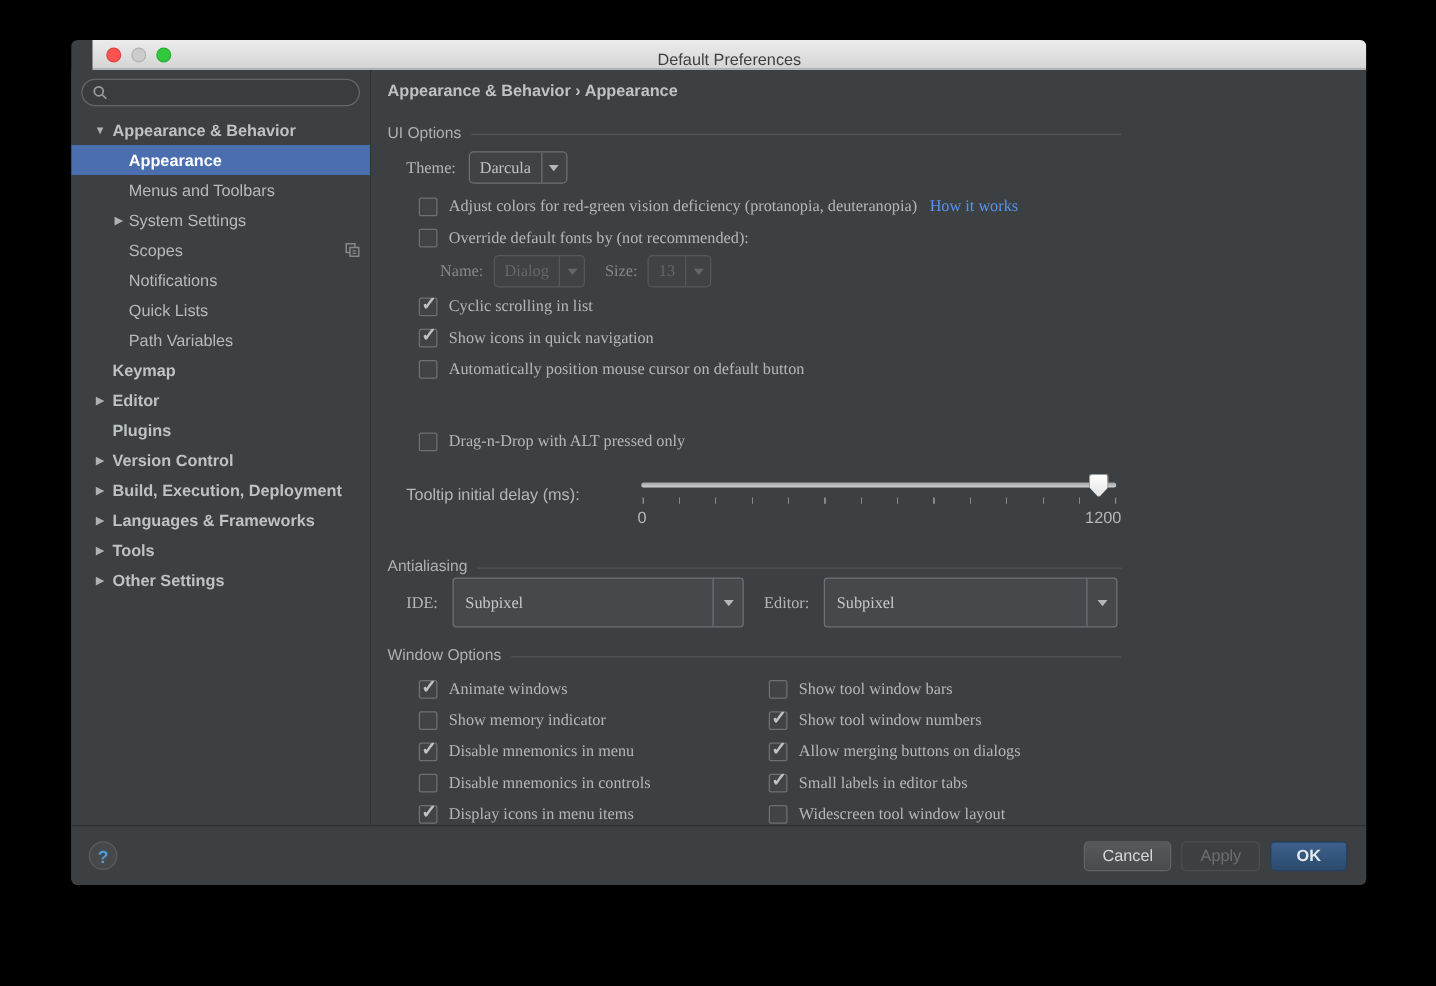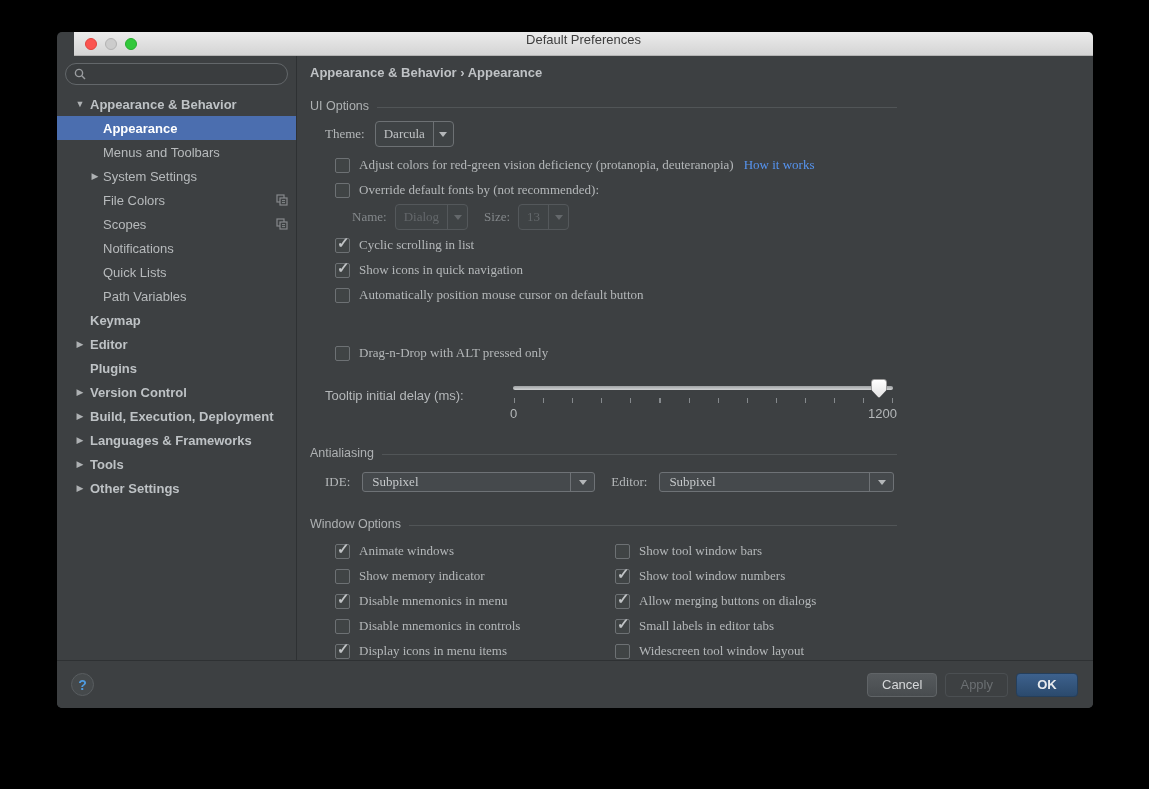--- a/index.html
+++ b/index.html
@@ -6,21 +6,21 @@
   html,body { width:1149px; height:789px; background:#000; font-family:"Liberation Sans","DejaVu Sans",sans-serif; }
   #window {
     position:absolute; left:57px; top:32px; width:1036px; height:676px;
     border-radius:5px; overflow:hidden; background:#3d4042;
     box-shadow:0 18px 40px rgba(0,0,0,.65);
   }
   
   #titlebar {
     height:24px; background:linear-gradient(#ececec,#d4d4d4);
     border-bottom:1px solid #b4b4b4; position:relative;
-    display:flex; align-items:flex-start; justify-content:center;margin-left:17px;
+    display:flex; align-items:flex-end; justify-content:center;margin-left:17px;
   }
   #titlebar .title { font-size:13px; color:#3f3f3f; }
   .lights { position:absolute; left:11px; top:6px; display:flex; gap:8px; }
   .light { width:12px; height:12px; border-radius:50%; }
   .light.red   { background:#fb5450; border:1px solid #e0443e; }
   .light.gray  { background:#cccccc; border:1px solid #b3b3b3; }
   .light.green { background:#32c83b; border:1px solid #27ad2f; }
   
   #body { display:flex; height:604px; }
   
@@ -62,21 +62,21 @@
   }
   .mini-combo .val { padding:0 8px; }
   .mini-combo .arr { width:20px; align-self:stretch; border-left:1px solid #6d7174; display:flex; align-items:center; justify-content:center; }
   .tri { width:0; height:0; border-left:4px solid transparent; border-right:4px solid transparent; border-top:5px solid #b4b7b9; }
   .mini-combo.disabled { border-color:#54585b; color:#64686b; }
   .mini-combo.disabled .arr { border-left-color:#54585b; }
   .mini-combo.disabled .tri { border-top-color:#64686b; }
   .dim { color:#84888b; }
   
   .wide-combo {
-    display:flex; align-items:center; height:20px; background:#45494c;
+    display:flex; align-items:center; height:40px; background:#45494c;
     border:1px solid #6e7276; border-radius:3px; color:#c6c9cb;
   }
   .wide-combo .val { flex:1; padding:0 9px; }
   .wide-combo .arr { width:24px; align-self:stretch; border-left:1px solid #6e7276; display:flex; align-items:center; justify-content:center; }
   
   #slider-block { left:216px; top:320px; width:380px; height:56px; }
   #slider-track { position:absolute; left:0; top:10px; width:380px; height:4px; border-radius:2px;
     background:linear-gradient(#9fa2a4,#cfd1d2); }
   #slider-thumb { position:absolute; left:358px; top:3px; width:16px; height:19px;
     background:linear-gradient(#ffffff,#e3e3e3); border:1px solid #9a9a9a;
@@ -130,30 +130,20 @@
         <div class="trow child">
           <span class="arrow"></span>
           <span>Menus and Toolbars</span>
         </div>
         <div class="trow child">
           <span class="arrow">▶</span>
           <span>System Settings</span>
         </div>
         <div class="trow child">
           <span class="arrow"></span>
-          <span>File Colors</span>
-          <svg class="share-ic" width="12" height="12" viewBox="0 0 12 12">
-            <rect x="1" y="1" width="7" height="7" fill="none" stroke="#85888b" stroke-width="1.2"></rect>
-            <rect x="4" y="4" width="7" height="7" fill="#3d4042" stroke="#85888b" stroke-width="1.2"></rect>
-            <line x1="6" y1="6.6" x2="9" y2="6.6" stroke="#85888b" stroke-width="1"></line>
-            <line x1="6" y1="8.6" x2="9" y2="8.6" stroke="#85888b" stroke-width="1"></line>
-          </svg>
-        </div>
-        <div class="trow child">
-          <span class="arrow"></span>
           <span>Scopes</span>
           <svg class="share-ic" width="12" height="12" viewBox="0 0 12 12">
             <rect x="1" y="1" width="7" height="7" fill="none" stroke="#85888b" stroke-width="1.2"></rect>
             <rect x="4" y="4" width="7" height="7" fill="#3d4042" stroke="#85888b" stroke-width="1.2"></rect>
             <line x1="6" y1="6.6" x2="9" y2="6.6" stroke="#85888b" stroke-width="1"></line>
             <line x1="6" y1="8.6" x2="9" y2="8.6" stroke="#85888b" stroke-width="1"></line>
           </svg>
         </div>
         <div class="trow child">
           <span class="arrow"></span>

